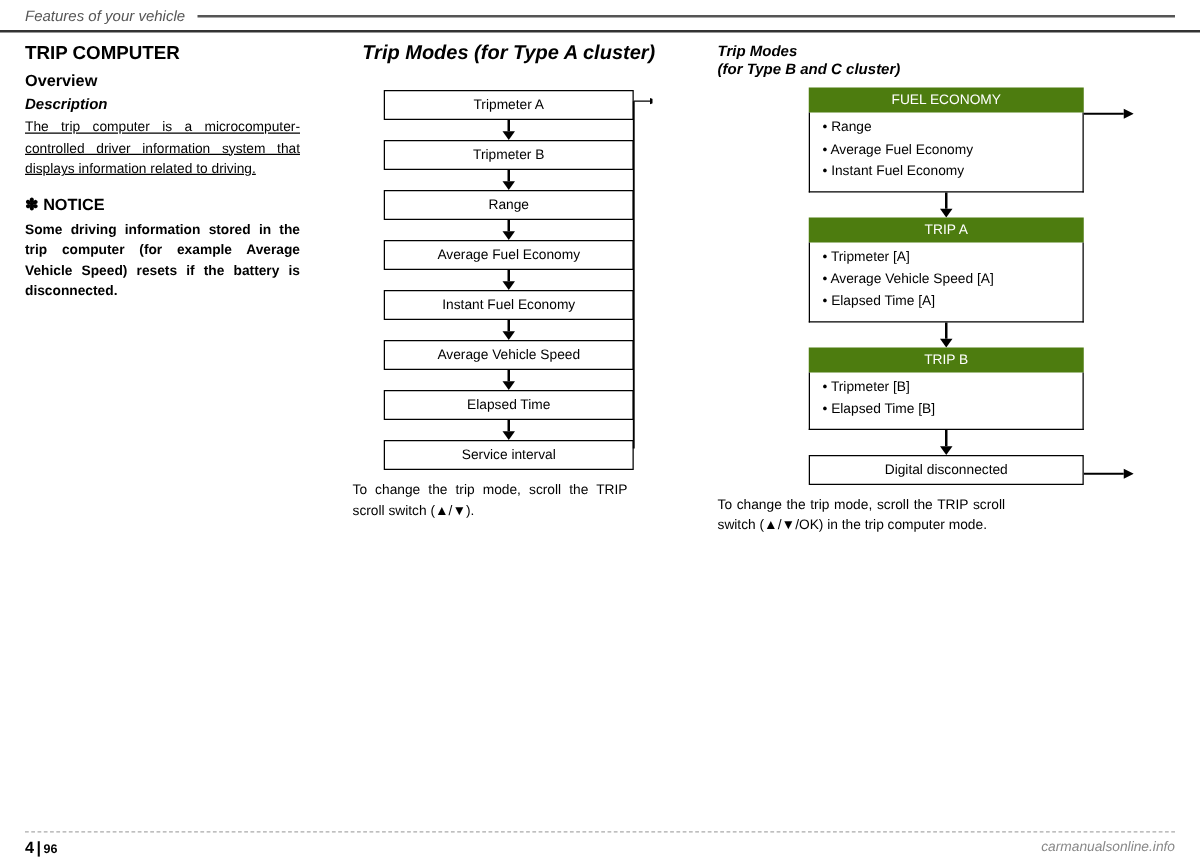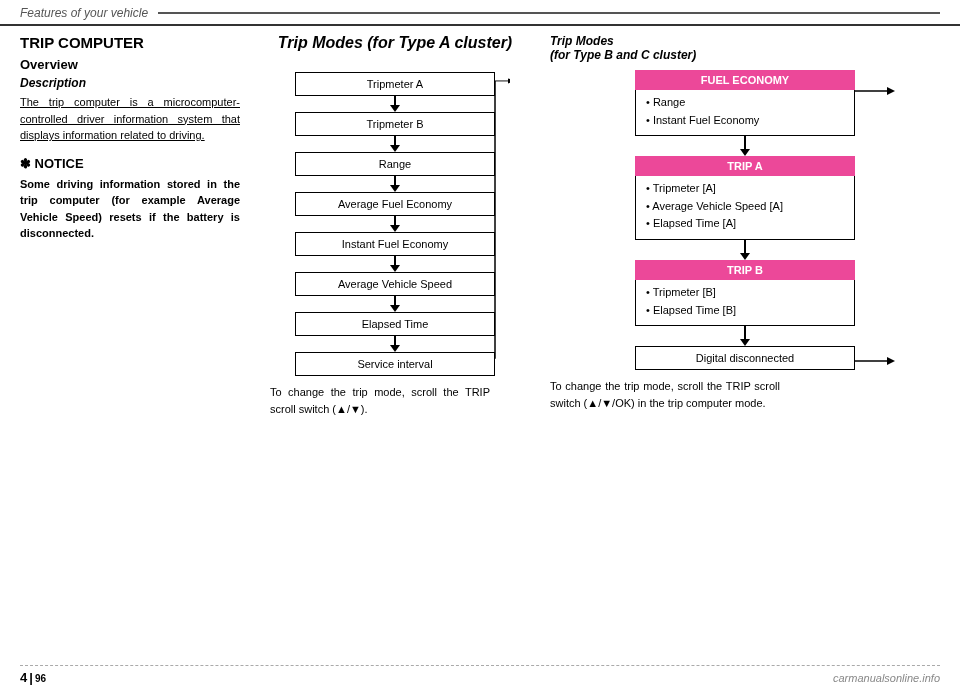--- a/index.html
+++ b/index.html
@@ -39,21 +39,21 @@
       flex: 1;
       height: 2px;
       background: #555;
       margin-left: 10px;
     }
 
     
     .main-content {
       display: flex;
       padding: 0 20px;
-      gap: 10px;
+      gap: 22px;
     }
 
     
     .left-col {
       width: 220px;
       flex-shrink: 0;
     }
 
     .section-title {
       font-size: 15px;
@@ -155,25 +155,25 @@
     }
 
     .right-flow {
       display: flex;
       flex-direction: column;
       align-items: center;
       position: relative;
     }
 
     .right-box-header {
-      background: #ec4899;
+      background: #4d7c0f;
       color: #fff;
       text-align: center;
       font-size: 11px;
-      font-weight: bold;
+      font-weight: normal;
       padding: 4px 8px;
       width: 220px;
     }
     .right-box-body {
       border: 1px solid #000;
       border-top: none;
       width: 220px;
       padding: 4px 10px 6px 10px;
       font-size: 11px;
       line-height: 1.6;
@@ -332,20 +332,21 @@
         <span>Trip Modes</span><br>
         <span>(for Type B and C cluster)</span>
       </div>
 
       <div class="right-flow" style="position:relative;">
 
         <div class="right-flow-group" style="position:relative; margin-bottom:0;">
           <div class="right-box-header">FUEL ECONOMY</div>
           <div class="right-box-body">
             <div>• Range</div>
+            <div>• Average Fuel Economy</div>
             <div>• Instant Fuel Economy</div>
           </div>
 
           <svg style="position:absolute; right:-40px; top:14px; width:40px; height:14px;">
             <line x1="0" y1="7" x2="32" y2="7" stroke="#000" stroke-width="1.5"></line>
             <polygon points="40,7 32,3 32,11" fill="#000"></polygon>
           </svg>
         </div>
 
         <div class="right-arrow">

